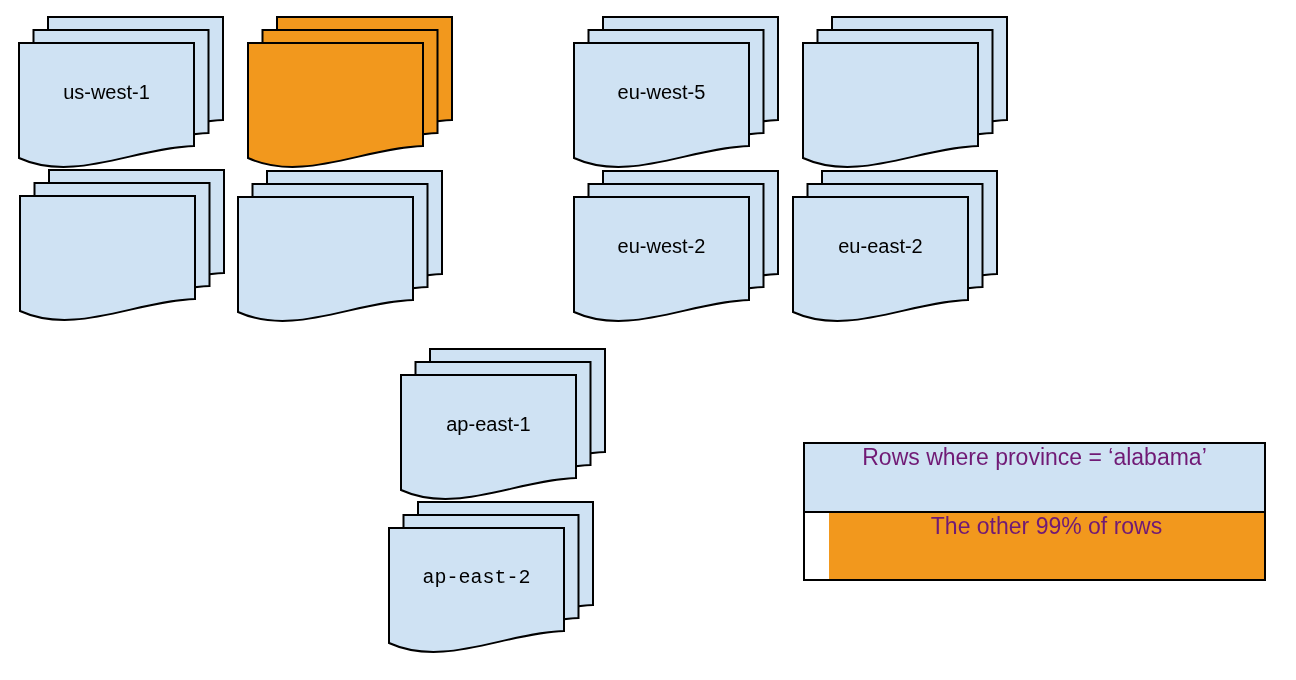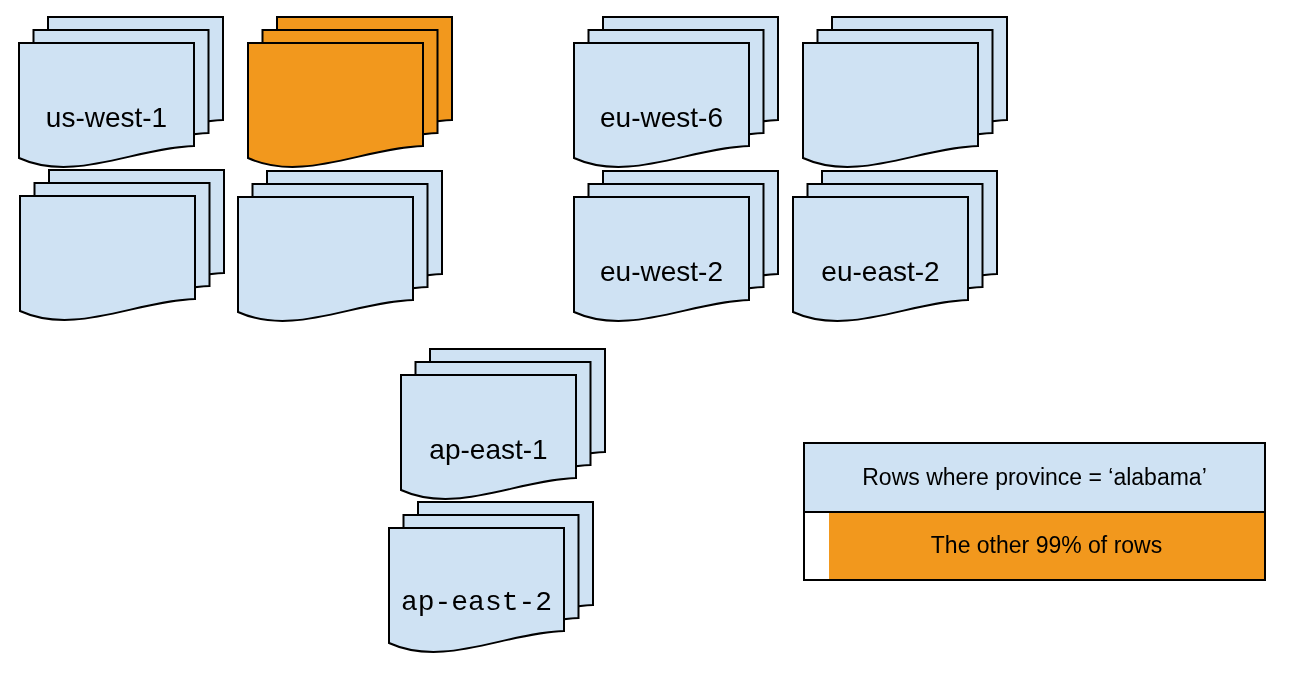--- a/index.html
+++ b/index.html
@@ -22,45 +22,44 @@
   }
   .stack svg {
     position: absolute;
     left: 0;
     top: 0;
     display: block;
   }
   .stack .label {
     position: absolute;
     left: 2px;
-    top: 40px;
+    top: 15px;
     width: 175px;
     height: 125px;
     display: flex;
     align-items: center;
     justify-content: center;
-    font-size: 28px;
+    font-size: 20px;
     color: #000000;
     pointer-events: none;
     white-space: nowrap;
   }
   .legend {
     position: absolute;
     box-sizing: border-box;
     border: 2px solid #000000;
     display: flex;
     flex-direction: column;
   }
   .legend-item {
     flex: 1 1 0;
     display: flex;
-    align-items: center;
     justify-content: center;
     font-size: 23px;
-    color: #000000;
+    color: #701a75;
   }
   .legend-item:first-child {
     border-bottom: 2px solid #000000;
   }
 </style>
 </head>
 <body>
 
 <div id="canvas">
 
@@ -87,21 +86,21 @@
         <path transform="translate(14.5,13)" d="M 0 0 L 175 0 L 175 103 C 115 105, 55 140, 0 115 Z" stroke="#000000" stroke-width="2" fill="#F2981D"></path>
         <path transform="translate(0,26)" d="M 0 0 L 175 0 L 175 103 C 115 105, 55 140, 0 115 Z" stroke="#000000" stroke-width="2" fill="#F2981D"></path>
       </svg>
     </div>
     <div class="stack" style="left: 572px; top: 15px;">
       <svg width="210" height="157" viewBox="-2 -2 210 157">
         <path transform="translate(29,0)" d="M 0 0 L 175 0 L 175 103 C 115 105, 55 140, 0 115 Z" stroke="#000000" stroke-width="2" fill="#CFE2F3"></path>
         <path transform="translate(14.5,13)" d="M 0 0 L 175 0 L 175 103 C 115 105, 55 140, 0 115 Z" stroke="#000000" stroke-width="2" fill="#CFE2F3"></path>
         <path transform="translate(0,26)" d="M 0 0 L 175 0 L 175 103 C 115 105, 55 140, 0 115 Z" stroke="#000000" stroke-width="2" fill="#CFE2F3"></path>
       </svg>
-      <div class="label">eu-west-6</div>
+      <div class="label">eu-west-5</div>
     </div>
     <div class="stack" style="left: 801px; top: 15px;">
       <svg width="210" height="157" viewBox="-2 -2 210 157">
         <path transform="translate(29,0)" d="M 0 0 L 175 0 L 175 103 C 115 105, 55 140, 0 115 Z" stroke="#000000" stroke-width="2" fill="#CFE2F3"></path>
         <path transform="translate(14.5,13)" d="M 0 0 L 175 0 L 175 103 C 115 105, 55 140, 0 115 Z" stroke="#000000" stroke-width="2" fill="#CFE2F3"></path>
         <path transform="translate(0,26)" d="M 0 0 L 175 0 L 175 103 C 115 105, 55 140, 0 115 Z" stroke="#000000" stroke-width="2" fill="#CFE2F3"></path>
       </svg>
     </div>
     <div class="stack" style="left: 18px; top: 168px;">
       <svg width="210" height="157" viewBox="-2 -2 210 157">

